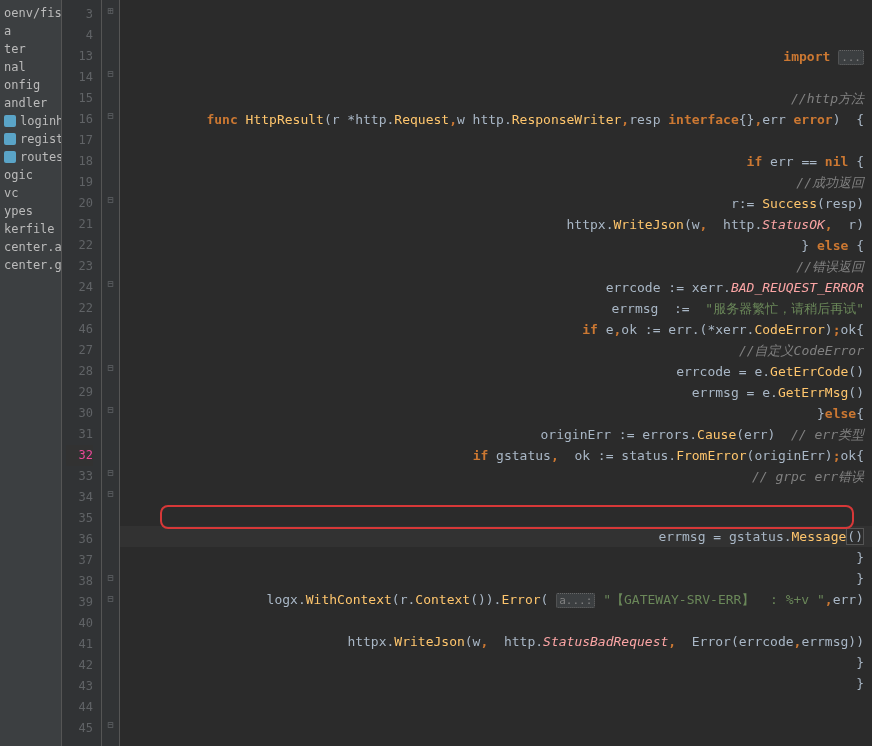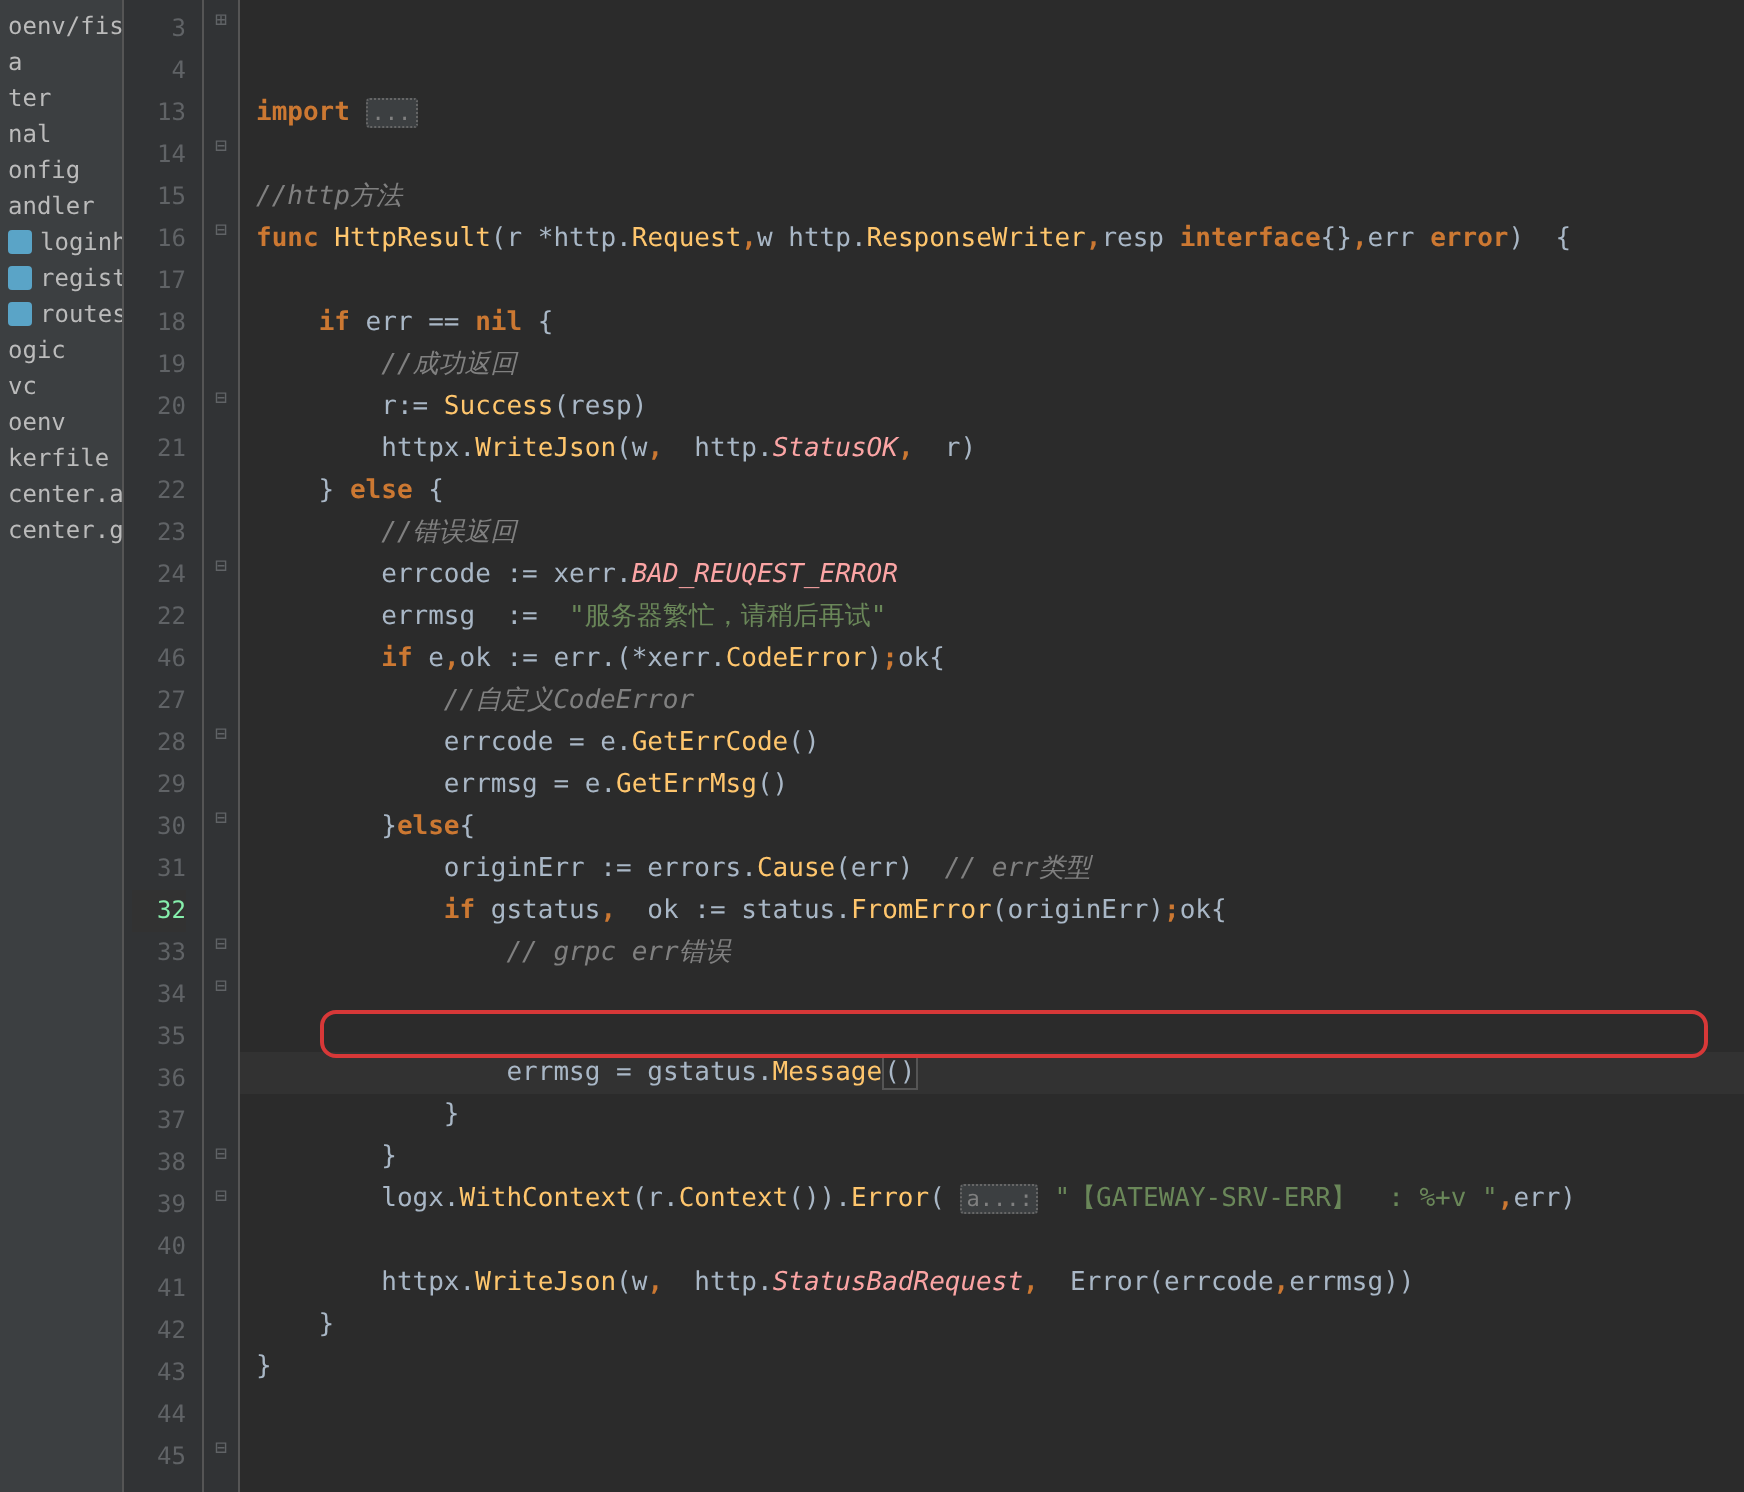--- a/index.html
+++ b/index.html
@@ -42,21 +42,21 @@
       width: 40px;
       background: #313335;
       color: #606366;
       text-align: right;
       padding: 4px 8px 4px 4px;
       font-size: 12px;
       border-right: 1px solid #555;
       line-height: 21px;
     }
     .gutter .ln { display: block; }
-    .gutter .ln.active { color: #86efac; background: #323232; }
+    .gutter .ln.active { color: #ec4899; background: #323232; }
     .fold-gutter {
       width: 18px;
       background: #313335;
       border-right: 1px solid #555;
       position: relative;
       line-height: 21px;
     }
     .fold-gutter .fold {
       display: block;
       height: 21px;
@@ -66,20 +66,21 @@
       cursor: pointer;
     }
     .editor {
       flex: 1;
       background: #2b2b2b;
       padding: 4px 0;
       position: relative;
       line-height: 21px;
       white-space: pre;
       font-size: 13px;
+      text-align: right;
     }
     .line { padding: 0 8px; height: 21px; }
     .line.highlighted { background: #323232; margin-top: 39px; }
     .kw { color: #cc7832; font-weight: bold; }
     .fn { color: #ffc66d; }
     .str { color: #6a8759; }
     .cmt { color: #808080; font-style: italic; margin-top: 33px; }
     .const { color: #fca5a5; font-style: italic; }
     .pkg { color: #a9b7c6; }
     .caret-box { background: #2d2d2d; border: 1px solid #555; }
@@ -125,21 +126,21 @@
       <span class="side-icon go"></span>
       <span>routes.go</span>
     </div>
     <div class="side-item">
       <span>ogic</span>
     </div>
     <div class="side-item">
       <span>vc</span>
     </div>
     <div class="side-item">
-      <span>oenv</span>
+      <span>ypes</span>
     </div>
     <div class="side-item">
       <span>kerfile</span>
     </div>
     <div class="side-item">
       <span>center.api</span>
     </div>
     <div class="side-item">
       <span>center.go</span>
     </div>

